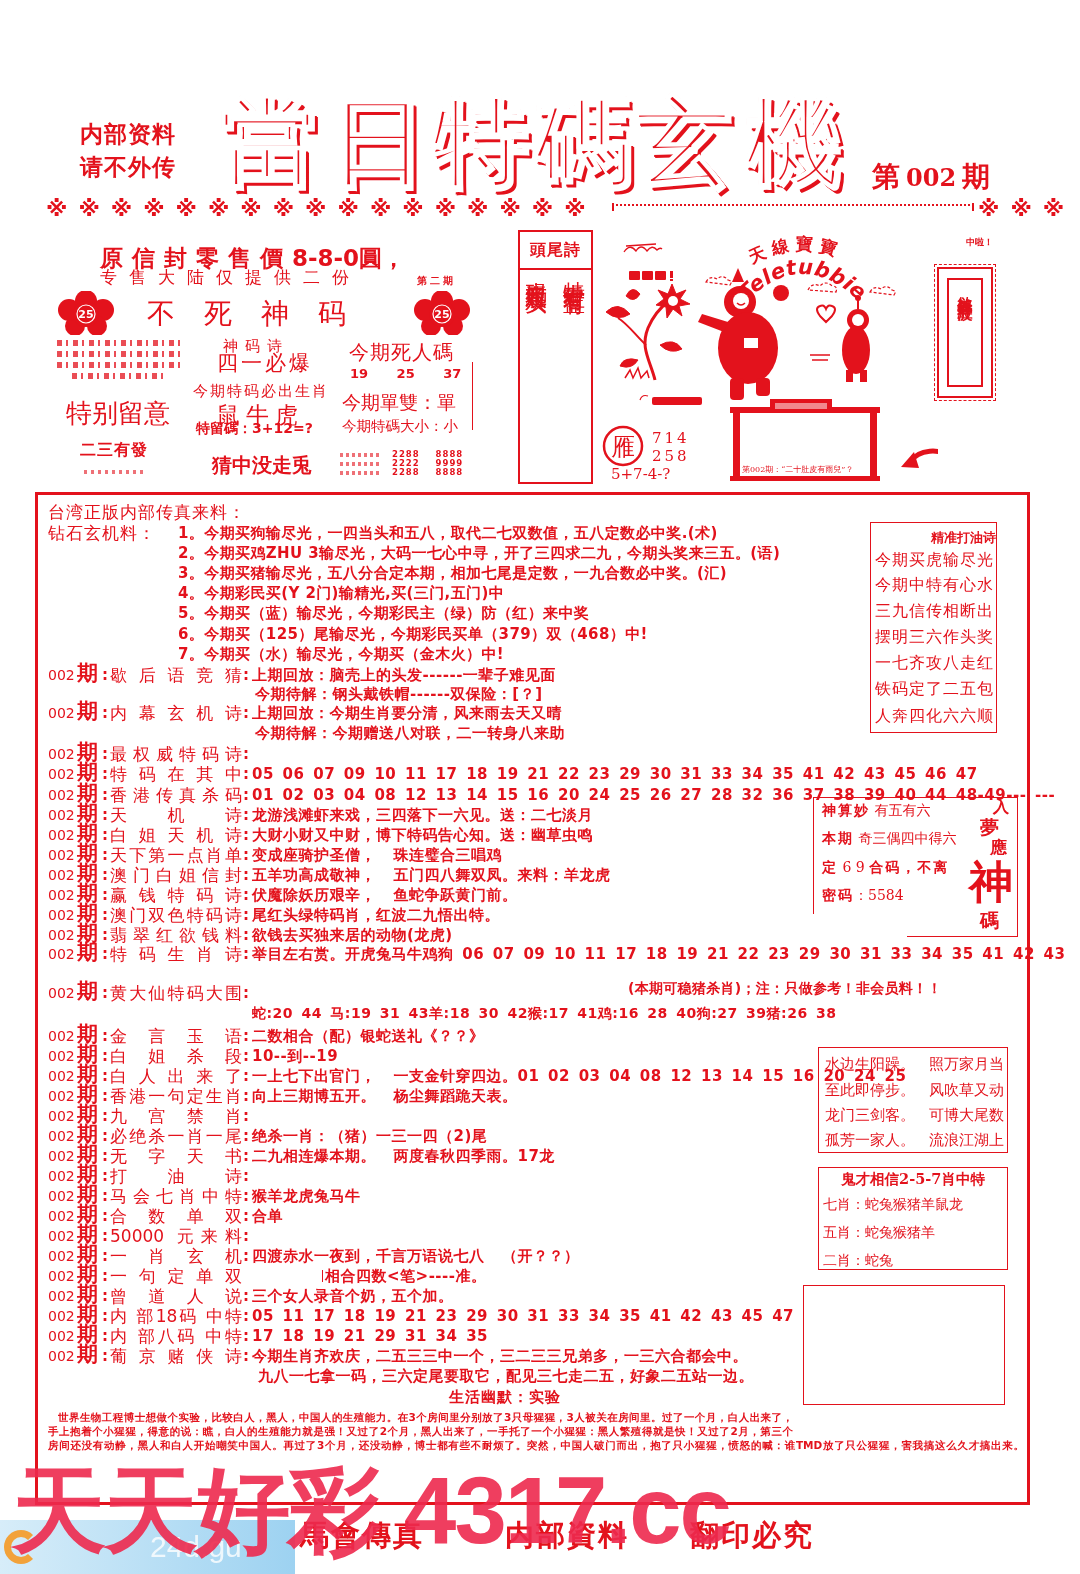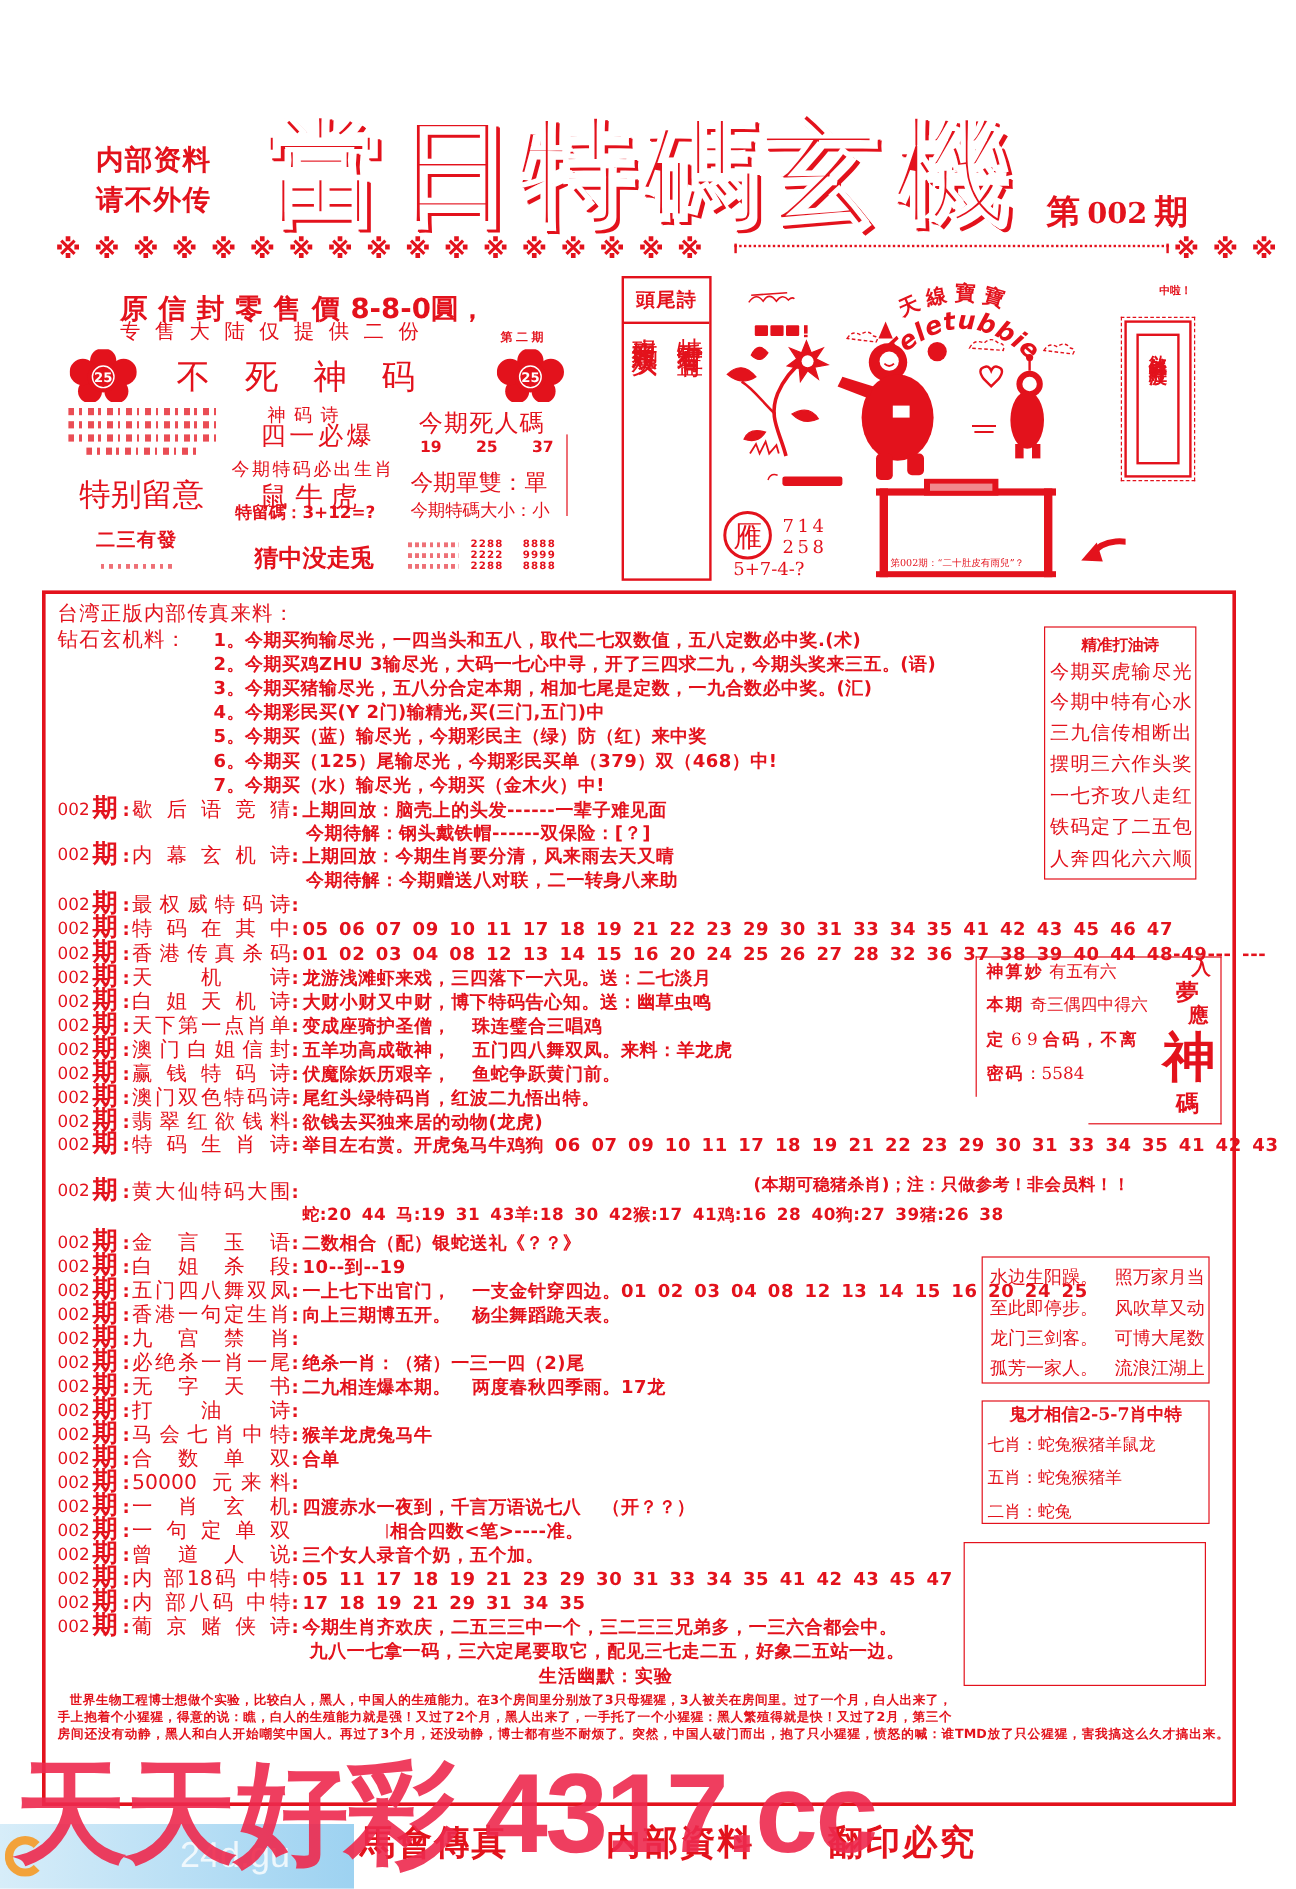--- a/index.html
+++ b/index.html
@@ -56,21 +56,21 @@
 .r-c1{left:102px;font-size:15px;font-weight:bold}
 .r-label{left:110px;width:132px;font-size:17px;text-align:justify;text-align-last:justify;white-space:normal!important}
 .r-sep{left:243px;font-size:15px;font-weight:bold}
 .r-text{left:252px;font-size:15px;font-weight:bold;letter-spacing:.5px;word-spacing:3px}
 .r-text.thin{font-weight:normal;letter-spacing:1.3px}
 .r-text.indent{left:325px}
 .r-note{left:628px;top:-5px!important;font-size:14px;font-weight:bold;letter-spacing:.3px}
 
 
 .pbox{left:870px;top:522px;width:127px;height:211px;border:1.5px solid #e3121c}
-.pbox-title{left:0;top:6px;width:100%;text-align:center;font-size:13px;font-weight:bold;font-family:"DejaVu Serif",serif}
+.pbox-title{left:0;top:6px;width:100%;text-align:right;font-size:13px;font-weight:bold;font-family:"DejaVu Serif",serif}
 .pbox-line{left:4px;width:118px;text-align:justify;text-align-last:justify;font-size:16px;line-height:20px}
 .dbox{left:813px;top:797px;width:205px;height:140px;border-top:1.5px solid #e3121c;border-right:1.5px solid #e3121c}
 .dbox-left{left:813px;top:797px;height:117px;border-left:1.5px solid #e3121c}
 .dbox-bottom{left:907px;top:936px;width:111px;border-top:1.5px solid #e3121c}
 .dline{left:822px;font-size:14px;white-space:pre;line-height:18px}
 .dline b{letter-spacing:2px}
 .dvert{font-weight:bold;line-height:1}
 .vbox{left:818px;top:1047px;width:190px;height:106px;border:1.5px solid #e3121c}
 .vline{left:6px;width:176px;font-size:15px;line-height:20px;white-space:nowrap}
 .vline span{position:absolute;top:0}
@@ -423,21 +423,21 @@
     <span class="r-qi">期</span>
     <span class="r-c1">:</span>
     <span class="r-label">白姐杀段</span>
     <span class="r-sep">:</span>
     <span class="r-text">10--到--19</span>
   </div>
 <div class="row" style="top:1066px">
     <span class="r-num">002</span>
     <span class="r-qi">期</span>
     <span class="r-c1">:</span>
-    <span class="r-label">五门四八舞双凤</span>
+    <span class="r-label">白人出来了</span>
     <span class="r-sep">:</span>
     <span class="r-text">一上七下出官门，  一支金针穿四边。01 02 03 04 08 12 13 14 15 16 20 24 25</span>
   </div>
 <div class="row" style="top:1086px">
     <span class="r-num">002</span>
     <span class="r-qi">期</span>
     <span class="r-c1">:</span>
     <span class="r-label">香港一句定生肖</span>
     <span class="r-sep">:</span>
     <span class="r-text">向上三期博五开。  杨尘舞蹈跪天表。</span>

